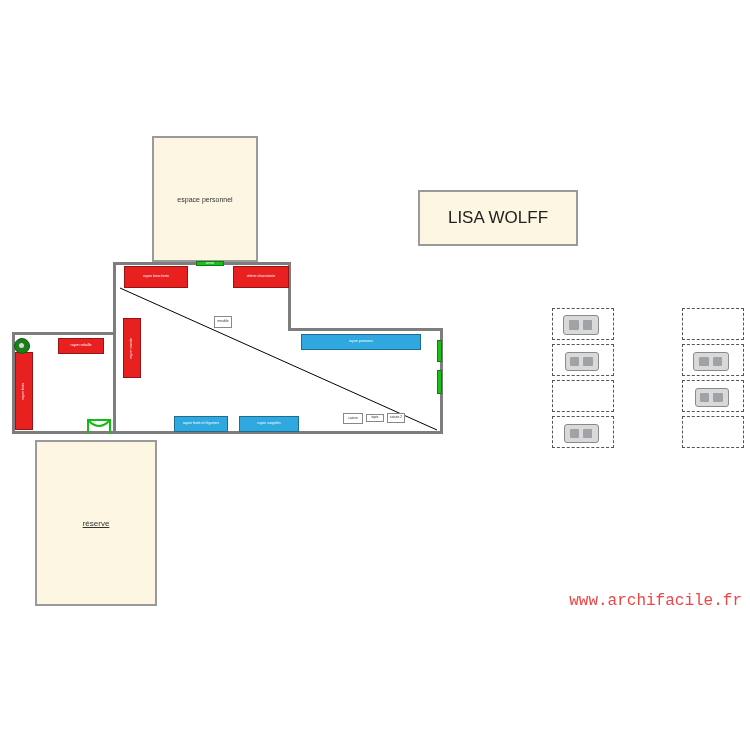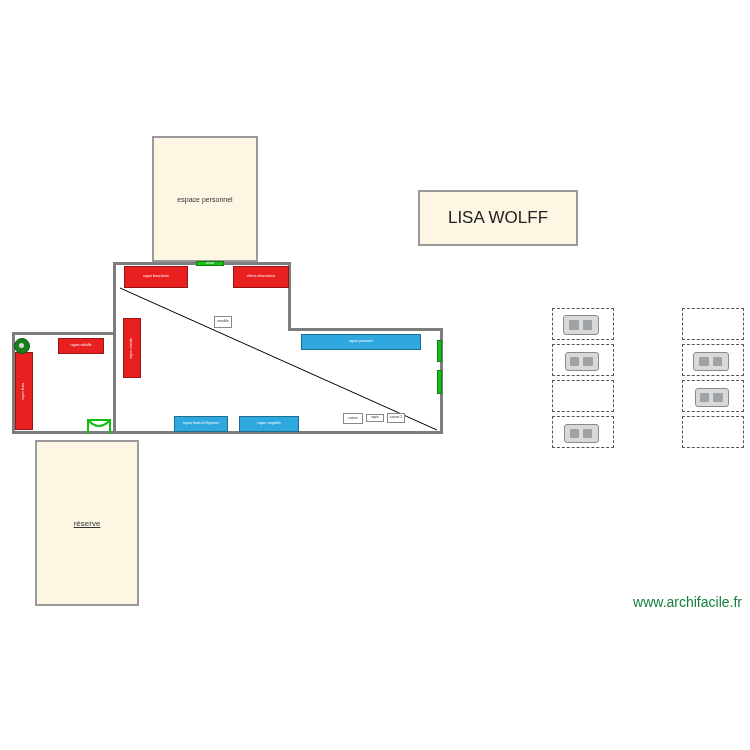--- a/index.html
+++ b/index.html
@@ -62,21 +62,21 @@
     border:1px solid #8a8a8a;
     border-radius:3px;
   }
   .car .win{
     position:absolute;background:#9fa3a6;border-radius:1px;
   }
 
   
   .watermark{
     position:absolute;right:8px;bottom:140px;
-    font-size:14px;color:#15803d;
+    font-size:16px;color:#ef4444;font-family:Liberation Mono, monospace;
   }
   .diag{position:absolute;left:0;top:0;pointer-events:none;}
   .plant{
     position:absolute;width:14px;height:14px;border-radius:50%;
     background:#1a7f1a;border:1px solid #0d5c0d;
   }
   .plant:after{
     content:"";position:absolute;left:4px;top:4px;width:5px;height:5px;
     border-radius:50%;background:#d8d8d8;
   }
@@ -87,21 +87,21 @@
 <div id="plan">
 
   <div class="abs title-room" style="left:418px;top:190px;width:160px;height:56px;">
     <span>LISA WOLFF</span>
   </div>
 
   <div class="abs room" style="left:152px;top:136px;width:106px;height:126px;">
     <span>espace personnel</span>
   </div>
 
-  <div class="abs room big" style="left:35px;top:440px;width:104px;height:166px;text-decoration:underline;">
+  <div class="abs room big" style="left:35px;top:440px;width:122px;height:166px;text-decoration:underline;">
     <span>réserve</span>
   </div>
 
   <div class="wall" style="left:113px;top:262px;width:178px;height:3px;"></div>
 
   <div class="wall" style="left:113px;top:262px;width:3px;height:72px;"></div>
 
   <div class="wall" style="left:288px;top:262px;width:3px;height:68px;"></div>
   <div class="wall" style="left:288px;top:328px;width:155px;height:3px;"></div>
 

